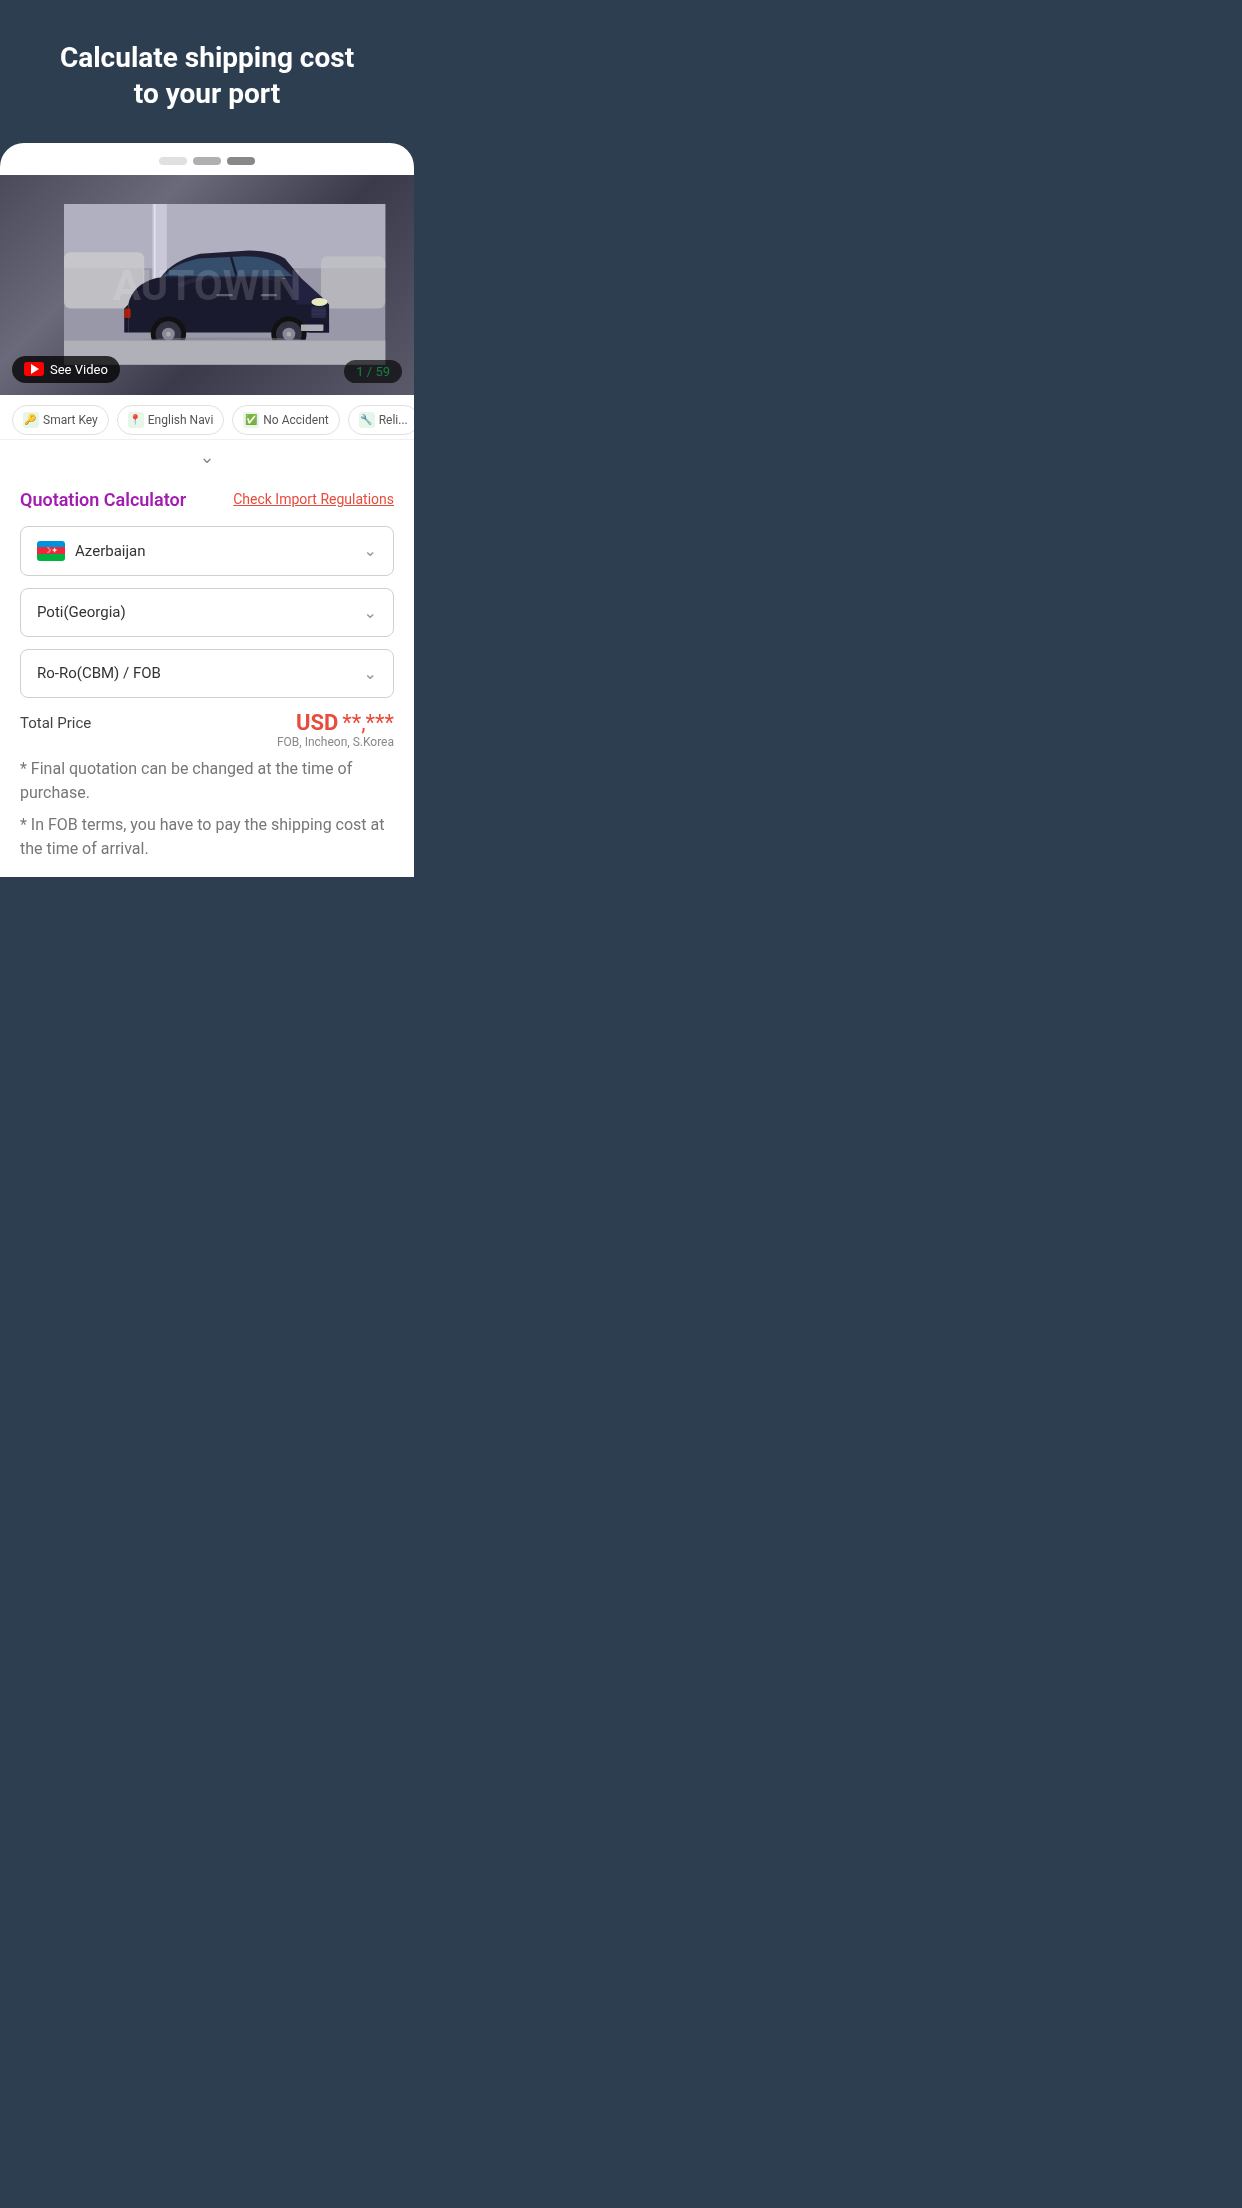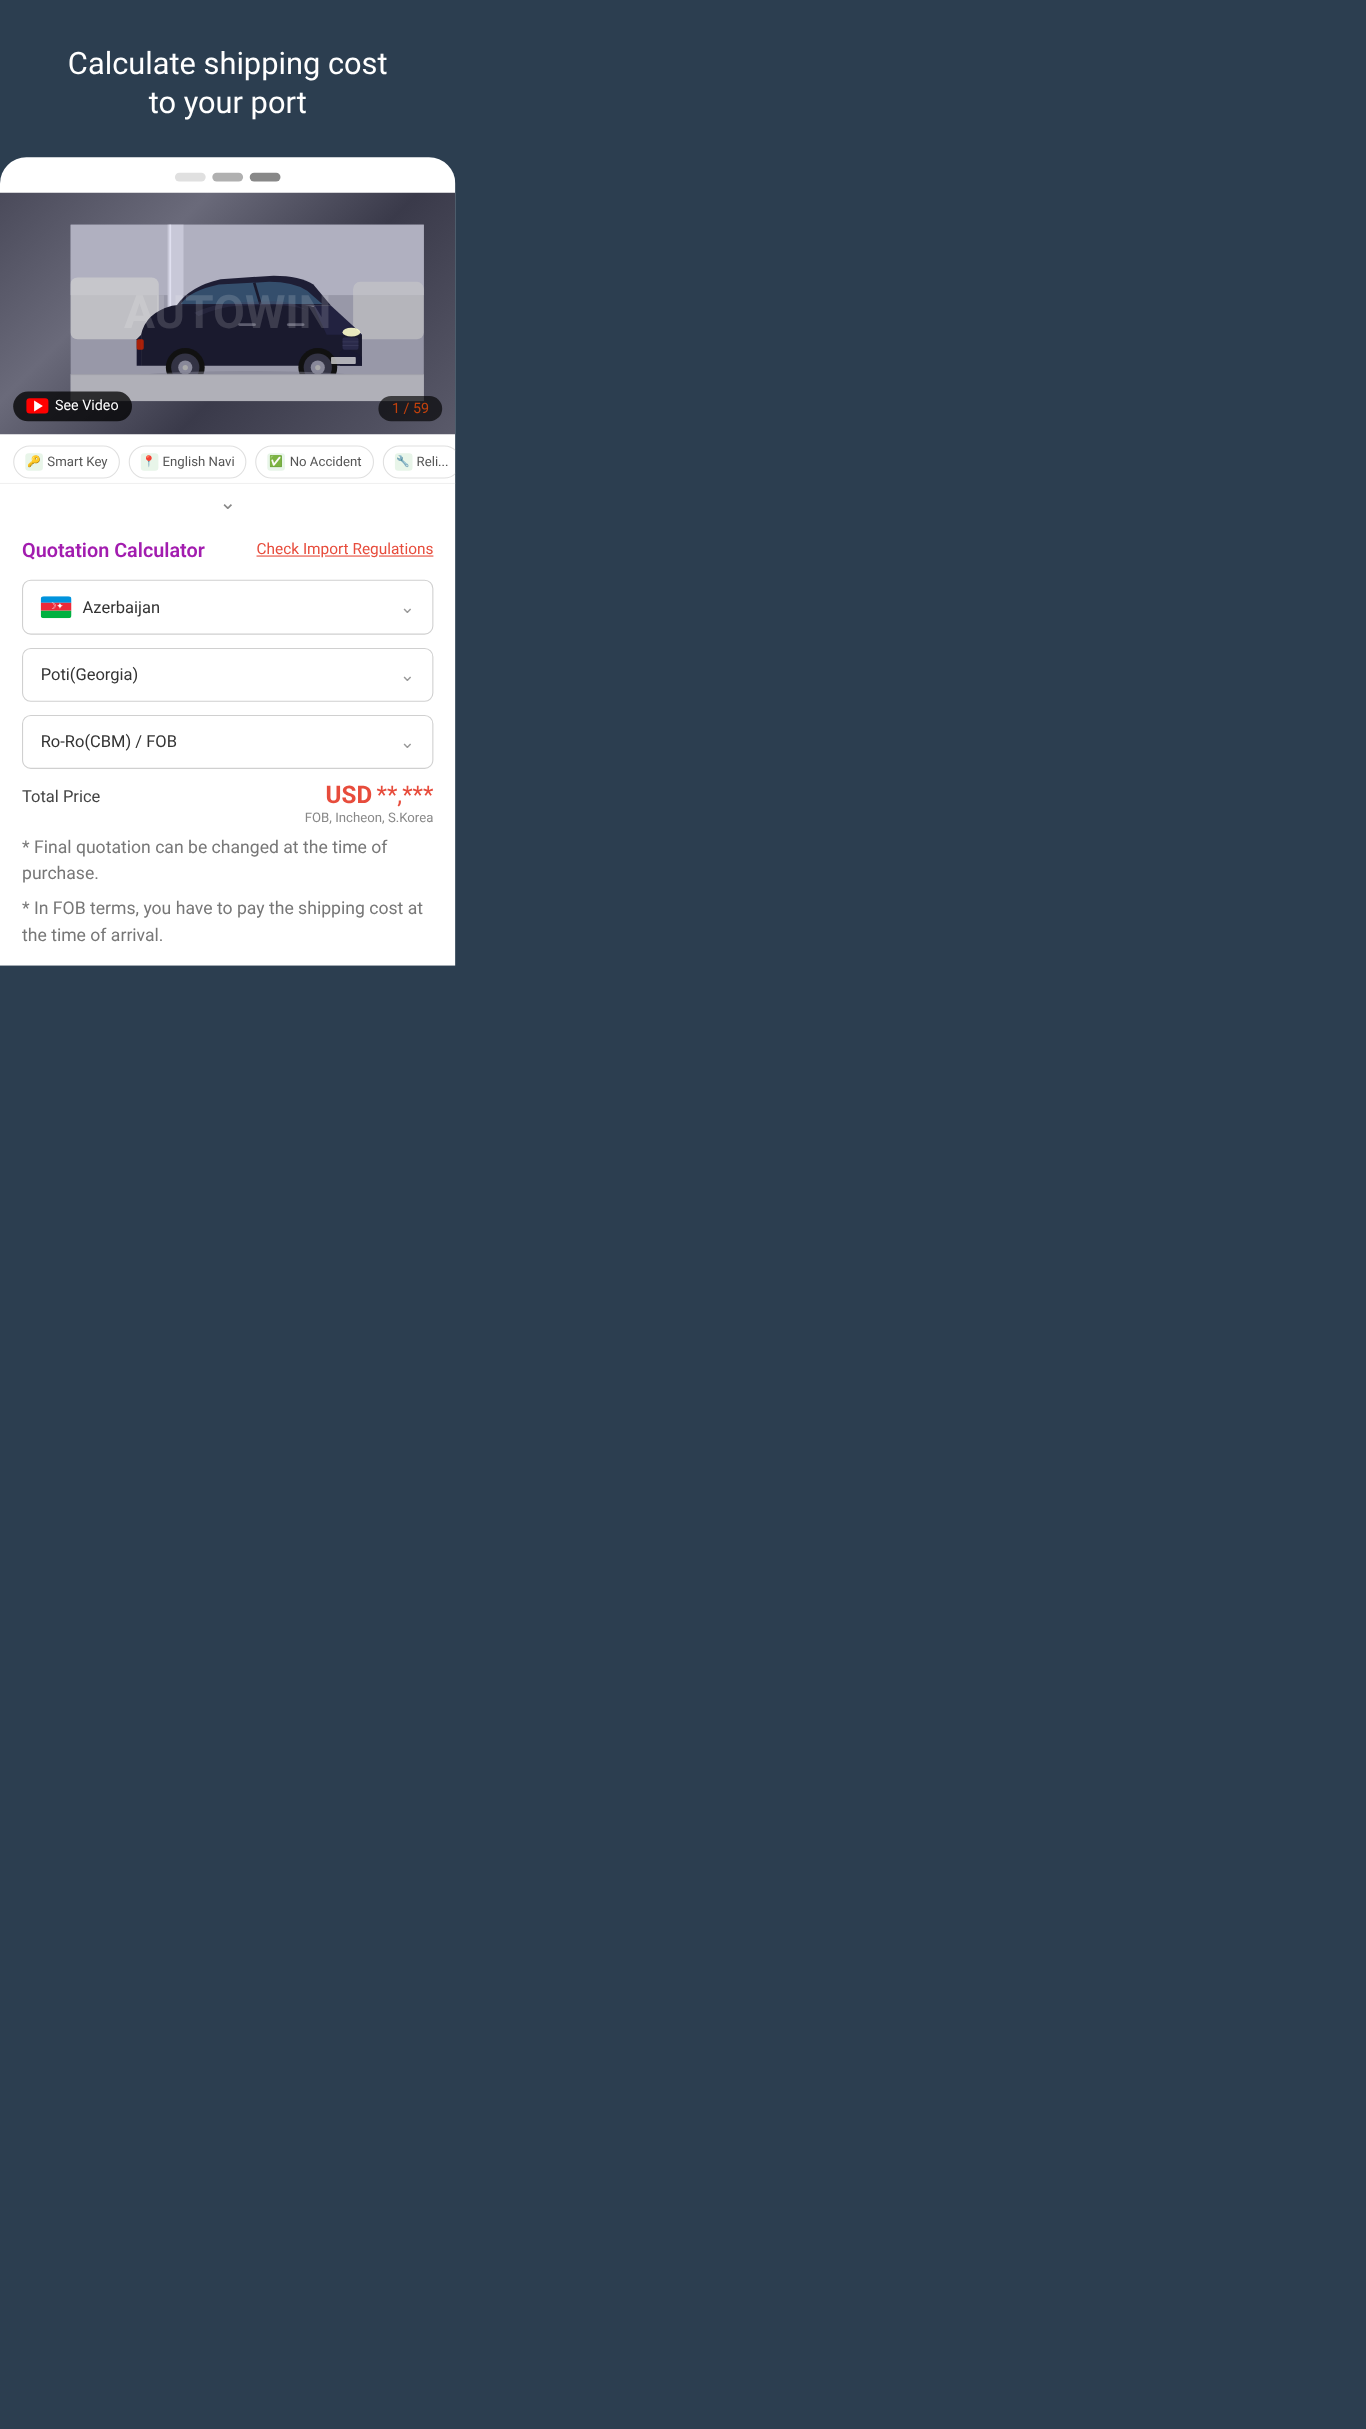--- a/index.html
+++ b/index.html
@@ -12,21 +12,21 @@
       font-family: -apple-system, BlinkMacSystemFont, 'Segoe UI', Roboto, sans-serif;
       display: flex;
       flex-direction: column;
       align-items: center;
       padding: 40px 0 0 0;
     }
 
     .header-title {
       color: #ffffff;
       font-size: 28px;
-      font-weight: 400;
+      font-weight: 700;
       text-align: center;
       line-height: 1.3;
       margin-bottom: 30px;
       padding: 0 20px;
     }
 
     .card {
       background: #ffffff;
       border-radius: 24px 24px 0 0;
       width: 100%;
@@ -128,21 +128,21 @@
       margin-left: 1px;
     }
 
     .image-counter {
       position: absolute;
       bottom: 12px;
       right: 12px;
       background: rgba(0,0,0,0.65);
       border-radius: 14px;
       padding: 4px 12px;
-      color: #c2410c;
+      color: #15803d;
       font-size: 13px;
     }
 
     .features-row {
       display: flex;
       gap: 0;
       padding: 10px 12px 4px 12px;
       overflow: hidden;
       border-bottom: 1px solid #f0f0f0;
     }

